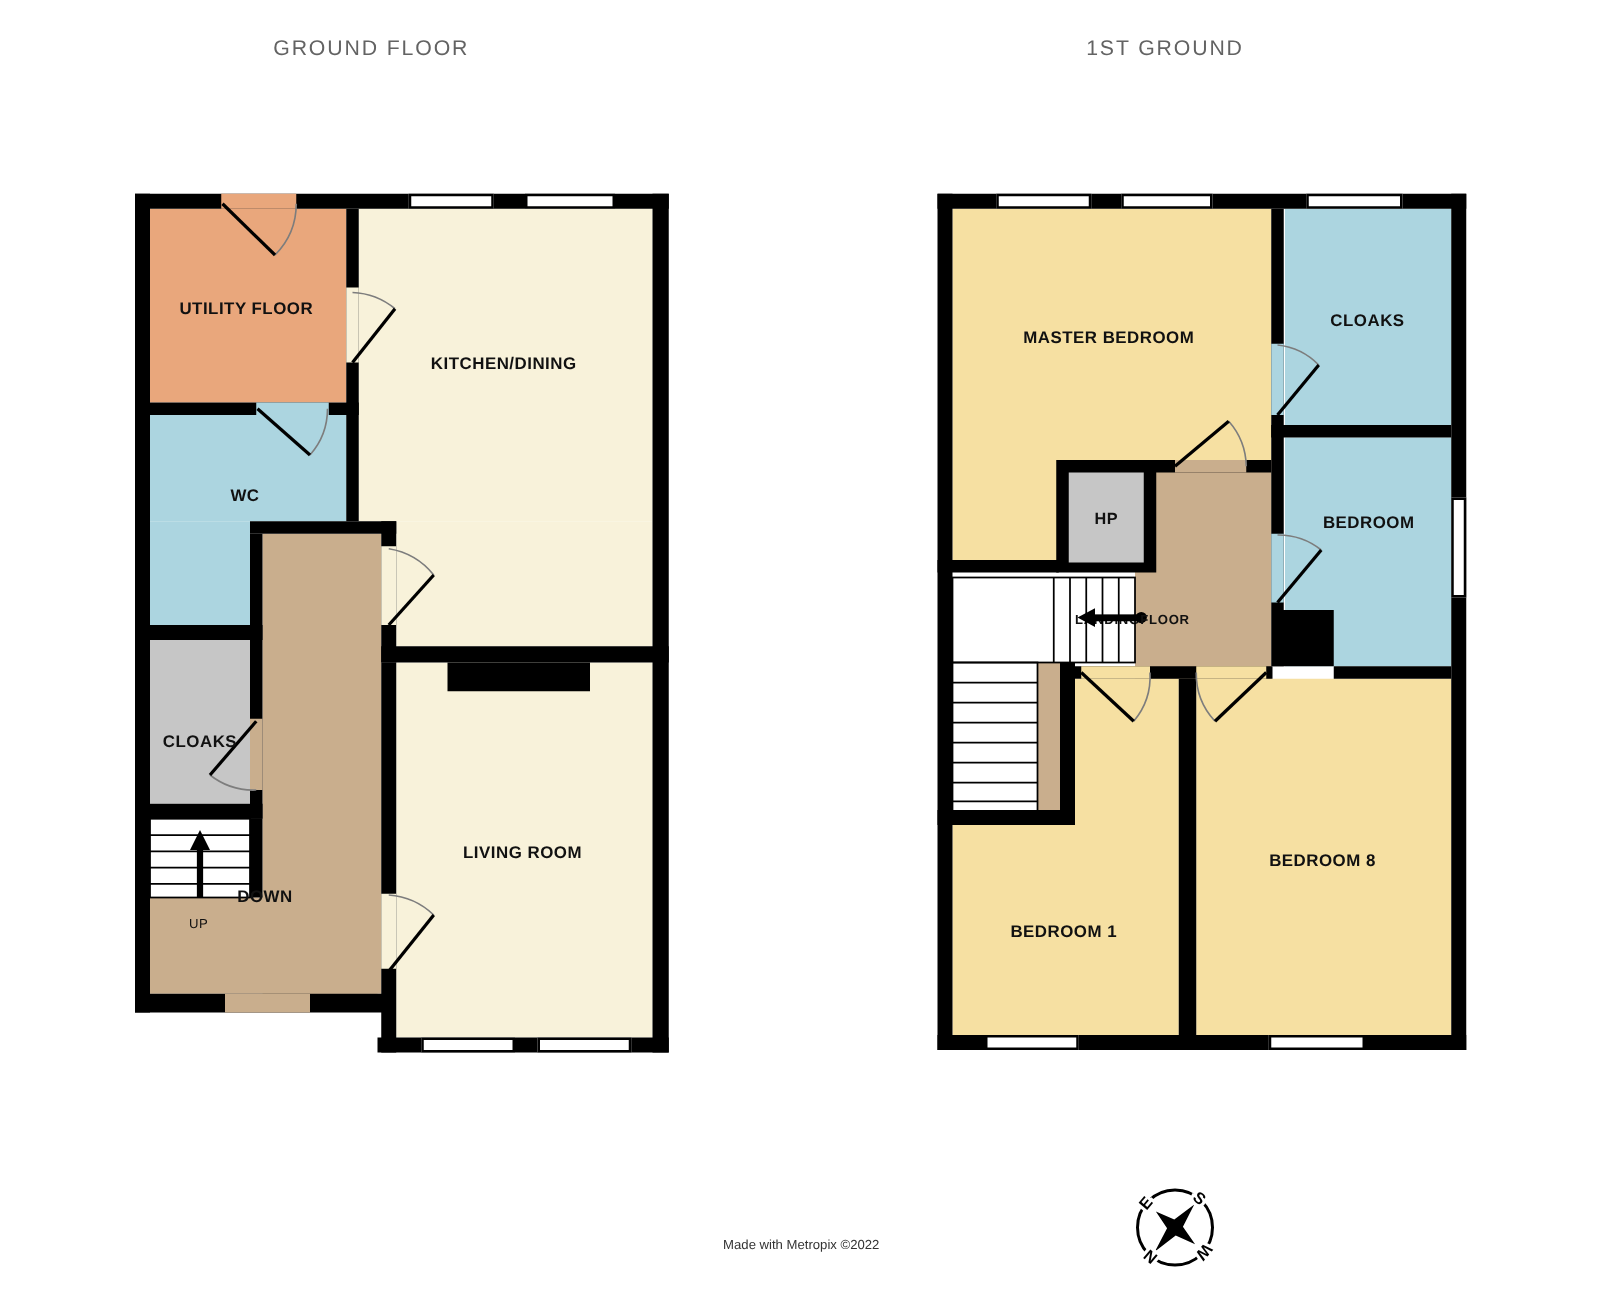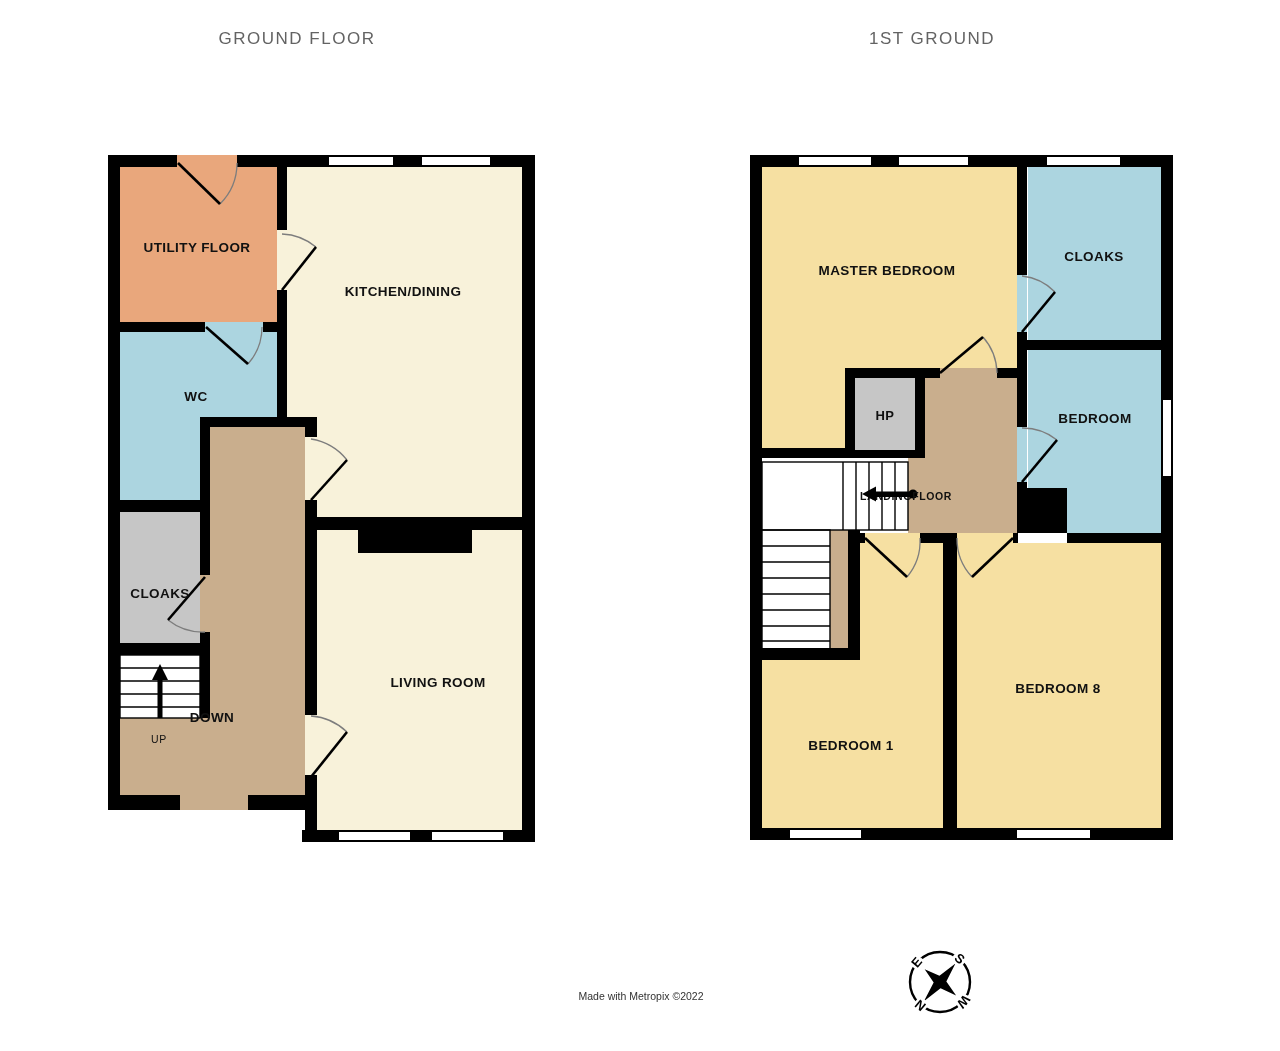--- a/index.html
+++ b/index.html
@@ -73,21 +73,21 @@
     <div class="r win" style="left:420px;top:155px;width:72px;height:12px"></div>
     <div class="r win" style="left:337px;top:830px;width:75px;height:12px"></div>
     <div class="r win" style="left:430px;top:830px;width:75px;height:12px"></div>
 
     <div class="lbl" style="left:197px;top:247px">UTILITY FLOOR</div>
     <div class="lbl" style="left:403px;top:291px">KITCHEN/DINING</div>
     <div class="lbl" style="left:196px;top:396px">WC</div>
     <div class="lbl" style="left:160px;top:593px">CLOAKS</div>
     <div class="lbl" style="left:212px;top:717px">DOWN</div>
     <div class="lbl small" style="left:159px;top:739px;font-weight:400">UP</div>
-    <div class="lbl" style="left:438px;top:682px">LIVING ROOM</div>
+    <div class="lbl" style="left:418px;top:682px">LIVING ROOM</div>
   </div>
 
   <div>
 
     <div class="r room c-yellow" style="left:762px;top:167px;width:255px;height:281px"></div>
     <div class="r room c-blue" style="left:1028px;top:167px;width:133px;height:173px"></div>
     <div class="r room c-blue" style="left:1028px;top:350px;width:133px;height:183px"></div>
     <div class="r room c-tan" style="left:908px;top:368px;width:109px;height:175px"></div>
     <div class="r room c-yellow" style="left:762px;top:543px;width:181px;height:285px"></div>
     <div class="r room c-yellow" style="left:957px;top:543px;width:204px;height:285px"></div>

